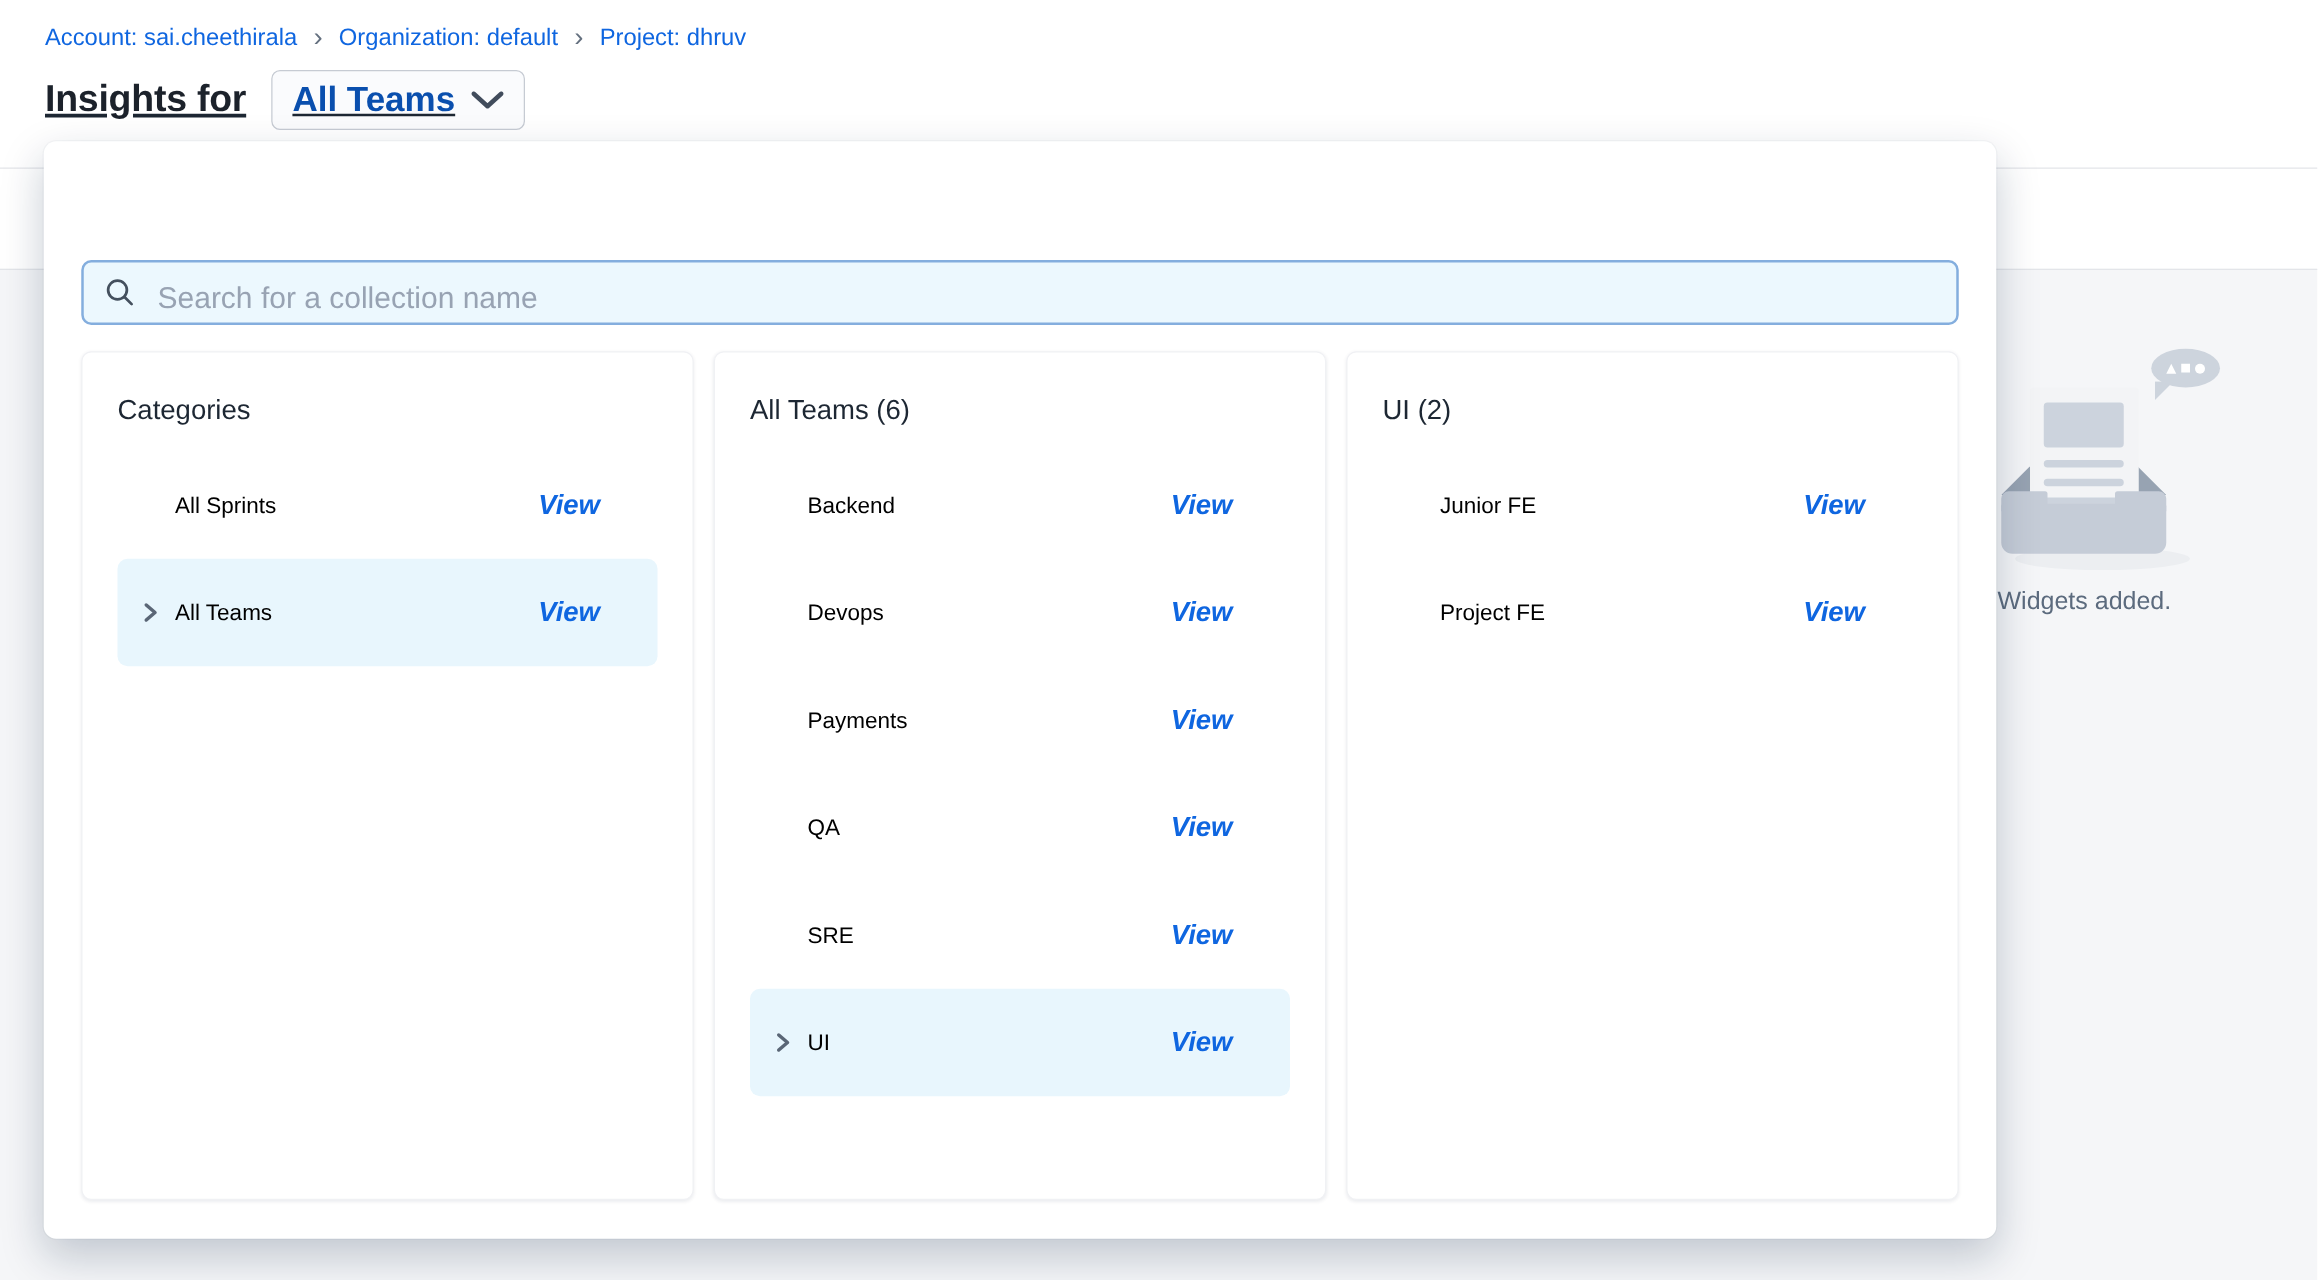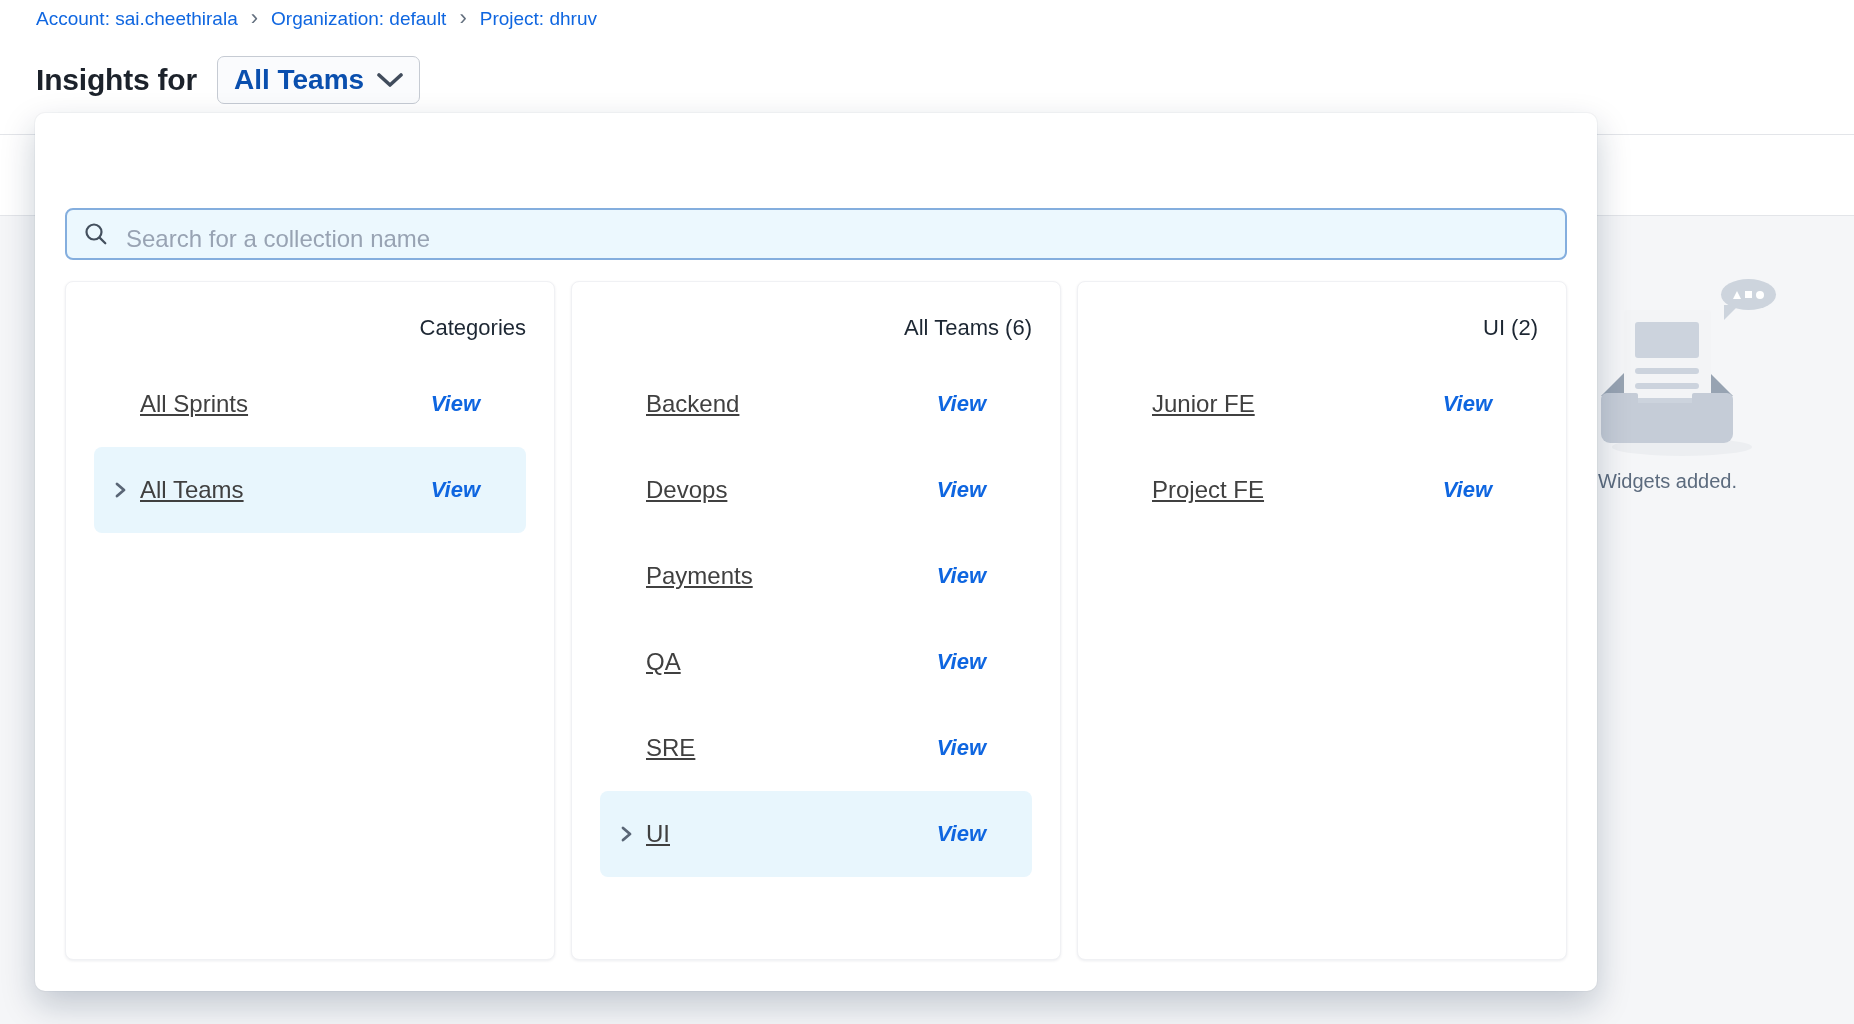--- a/index.html
+++ b/index.html
@@ -9,26 +9,26 @@
     background: #ffffff;
     font-family: "Liberation Sans", sans-serif;
     color: #1d2733;
   }
 
   
   .divider-top { position: absolute; top: 134px; left: 0; width: 100%; height: 1px; background: #e3e5e9; }
   .content-area { position: absolute; top: 215px; left: 0; width: 100%; height: 809px; background: #f5f6f8; border-top: 1px solid #e3e5e9; }
 
   
-  .breadcrumb { position: absolute; left: 36px; top: 8px; display: flex; align-items: center; font-size: 19px; white-space: nowrap; }
+  .breadcrumb { position: absolute; left: 36px; top: 20px; display: flex; align-items: center; font-size: 19px; white-space: nowrap; }
   .bc-link { color: #0f66e0; text-decoration: none; }
   .bc-sep { color: #64707f; margin: 0 13px; font-size: 22px; line-height: 1; transform: translateY(-1px); }
 
   
-  .heading-row { position: absolute; left: 36px; top: 56px; display: flex; align-items: center; gap: 20px; }
+  .heading-row { position: absolute; left: 36px; top: 56px; display: flex; align-items: center; gap: 20px; text-decoration: underline; }
   .page-title { margin: 0; font-size: 30px; font-weight: 700; color: #1c222b; letter-spacing: -0.2px; }
   .collection-btn {
     display: flex; align-items: center; gap: 13px; height: 48px; padding: 0 16px;
     background: #fafbfd; border: 1px solid #c6cbd3; border-radius: 7px;
     font-family: inherit; font-size: 28px; font-weight: 700; color: #0a4fae; cursor: pointer;
   }
 
   
   .empty-state { position: absolute; left: 1596px; top: 275px; width: 258px; height: 230px; }
   .empty-state > div, .empty-state > span { position: absolute; }
@@ -62,32 +62,32 @@
     position: absolute; left: 30px; right: 30px; top: 95px; height: 52px;
     border: 2px solid #84aede; background: #ecf8fe; border-radius: 8px;
     display: flex; align-items: center; padding: 0 16px;
   }
   .search-input { flex: 1; margin-left: 15px; border: none; outline: none; background: transparent; font-family: inherit; font-size: 24px; color: #1c222b; margin-top: 10px; }
   .search-input::placeholder { color: #98a3b3; }
 
   .columns { position: absolute; left: 30px; right: 30px; top: 168px; height: 679px; display: flex; gap: 16px; }
   .card {
     flex: 1; background: #ffffff; border: 1px solid #f0f1f4; border-radius: 8px;
-    box-shadow: 0 1px 3px rgba(9,30,66,0.08); padding: 33px 28px 0; text-align: right;
+    box-shadow: 0 1px 3px rgba(9,30,66,0.08); padding: 33px 28px 0;
   }
   .card-header { font-size: 22px; line-height: 26px; color: #1d2733; }
   .rows { margin-top: 20px; }
   .row {
     height: 86px; border-radius: 8px; display: flex; align-items: center;
     justify-content: space-between; padding: 0 46px 0 18px; cursor: pointer;
   }
   .row.selected { background: #e8f6fd; }
   .row-left { display: flex; align-items: center; }
   .chev-slot { width: 28px; display: inline-flex; align-items: center; }
-  .row-label { font-size: 24px; color: #404040; text-decoration: underline; }
+  .row-label { font-size: 18px; color: #000000; }
   .row.selected .row-label { font-weight: 500; }
   .view-link { font-size: 22px; font-weight: 700; color: #0f66e0; text-decoration: none; font-style: italic; }
 </style>
 </head>
 <body>
 
 <div class="divider-top"></div>
 <div class="content-area"></div>
 
 <nav class="breadcrumb" id="breadcrumb">

